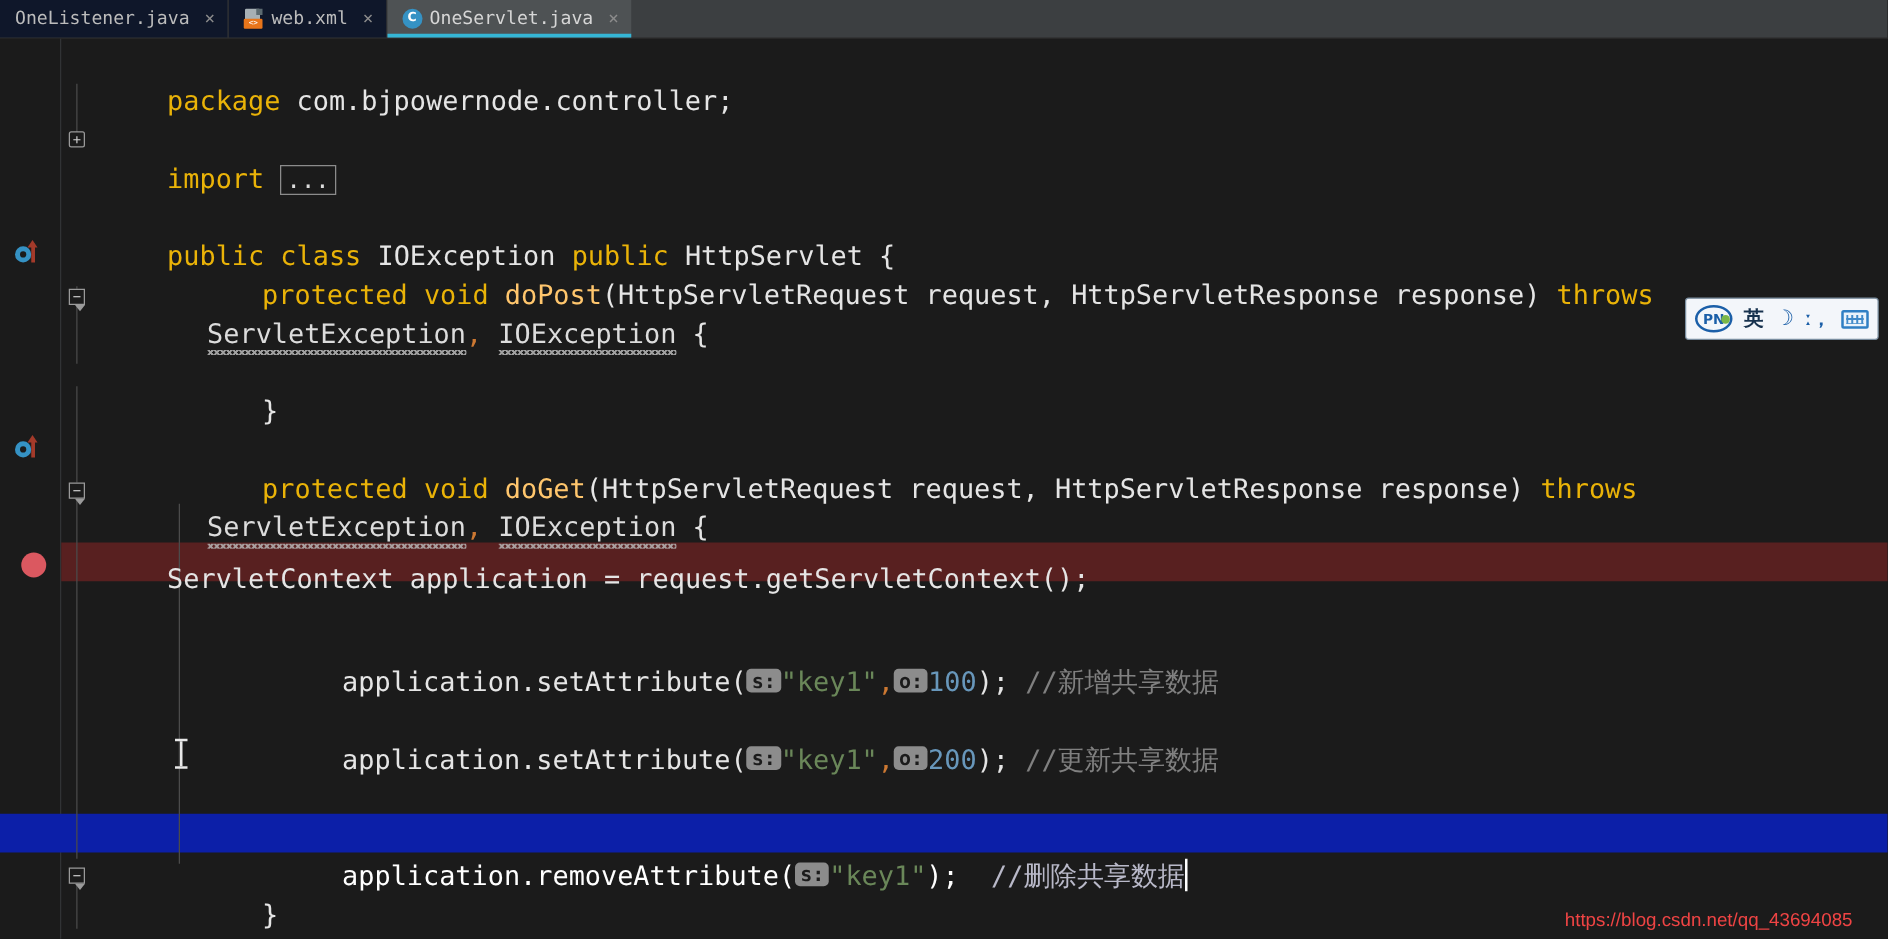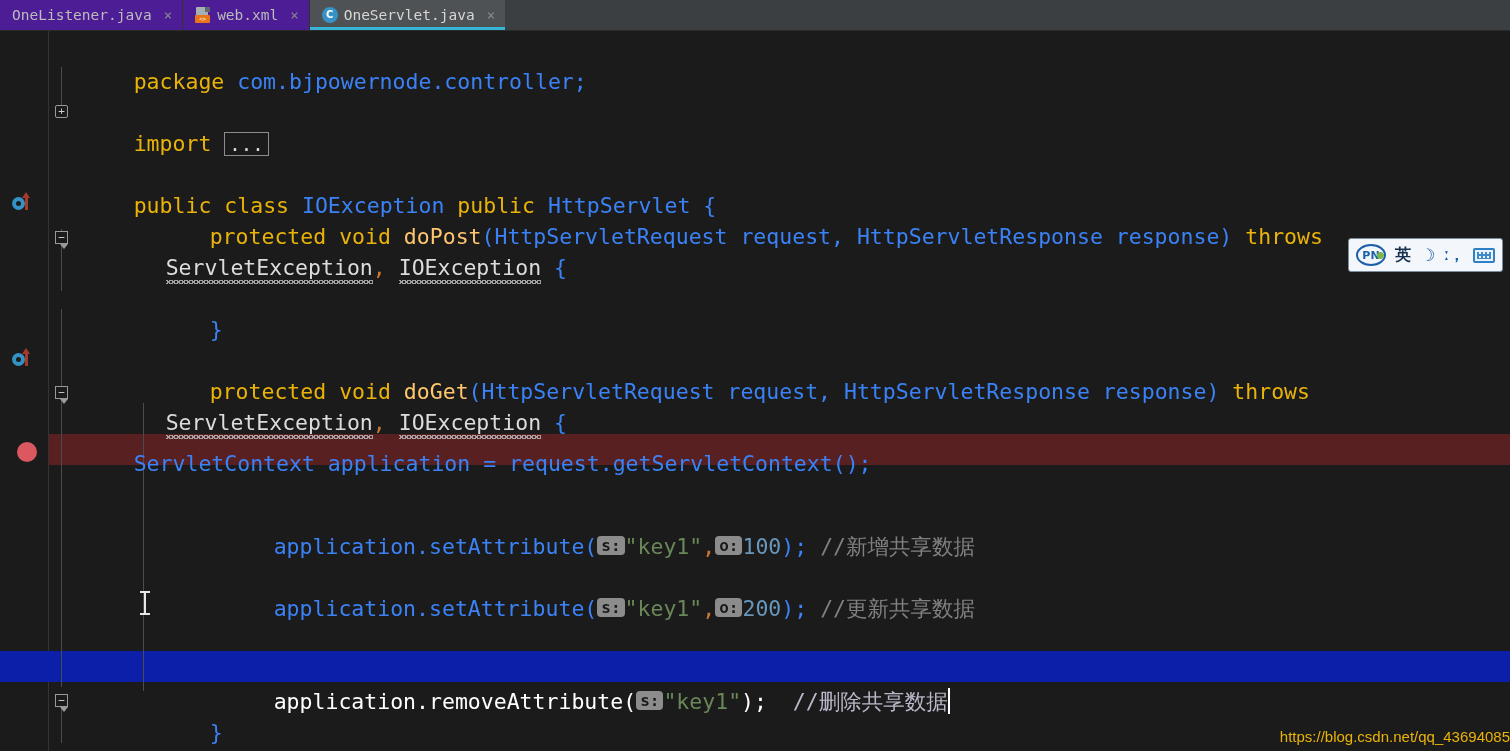--- a/index.html
+++ b/index.html
@@ -22,21 +22,21 @@
     display: flex; align-items: center;
     gap: 6px;
     padding: 0 10px 0 12px;
     font-family: "DejaVu Sans Mono", monospace;
     font-size: 14.5px;
     color: #bcbcbc;
     position: relative;
     cursor: default;
     white-space: nowrap;
   }
-  .tab.inactive { background: #4c1d95; }
+  .tab.inactive { background: #0f172a; }
   .tab.active { background: #4e5254; color: #d6d6d6; }
   .tab.active .underline {
     position: absolute; left: 0; right: 0; bottom: 0;
     height: 3px; background: #35b6d6;
   }
   .tab .close {
     color: #8c8c8c; font-size: 14px; margin-left: 6px;
     line-height: 1;
   }
   .tab-sep { width: 1px; background: #323232; }
@@ -92,21 +92,21 @@
     white-space: pre;
   }
   .row {
     position: absolute; left: 0; width: 1510px; height: 31px;
     padding-left: 56px;
     color: #a9b7c6;
   }
 
   
   .kw   { color: #eab308; }
-  .plain{ color: #3b82f6; }
+  .plain{ color: #e5e5e5; }
   .mth  { color: #ffc66d; }
   .str  { color: #6a8759; }
   .num  { color: #6897bb; }
   .cmt  { color: #808080; }
   .punc { color: #cc7832; }
   .err  { color: #dcdcdc; text-decoration-color: #9a9a9a; }
 
   
   .squig {
     position: relative;
@@ -255,22 +255,22 @@
     content:""; position:absolute; left:2px; top:2px; right:2px; bottom:2px;
     background-image:
       linear-gradient(90deg, #2f7fc4 50%, transparent 50%),
       linear-gradient(0deg, #2f7fc4 50%, transparent 50%);
     background-size: 4px 4px;
     opacity:.9;
   }
 
   
   #watermark {
-    position: absolute; right: 0; bottom: 6px;
-    color: #eab308; font-size: 15px;
+    position: absolute; right: 28px; bottom: 6px;
+    color: #ef4444; font-size: 15px;
     font-family: "Liberation Sans", sans-serif;
   }
 </style>
 </head>
 <body>
 
 <div id="tabbar">
 
   <div class="tab inactive">
     <span>OneListener.java</span>

